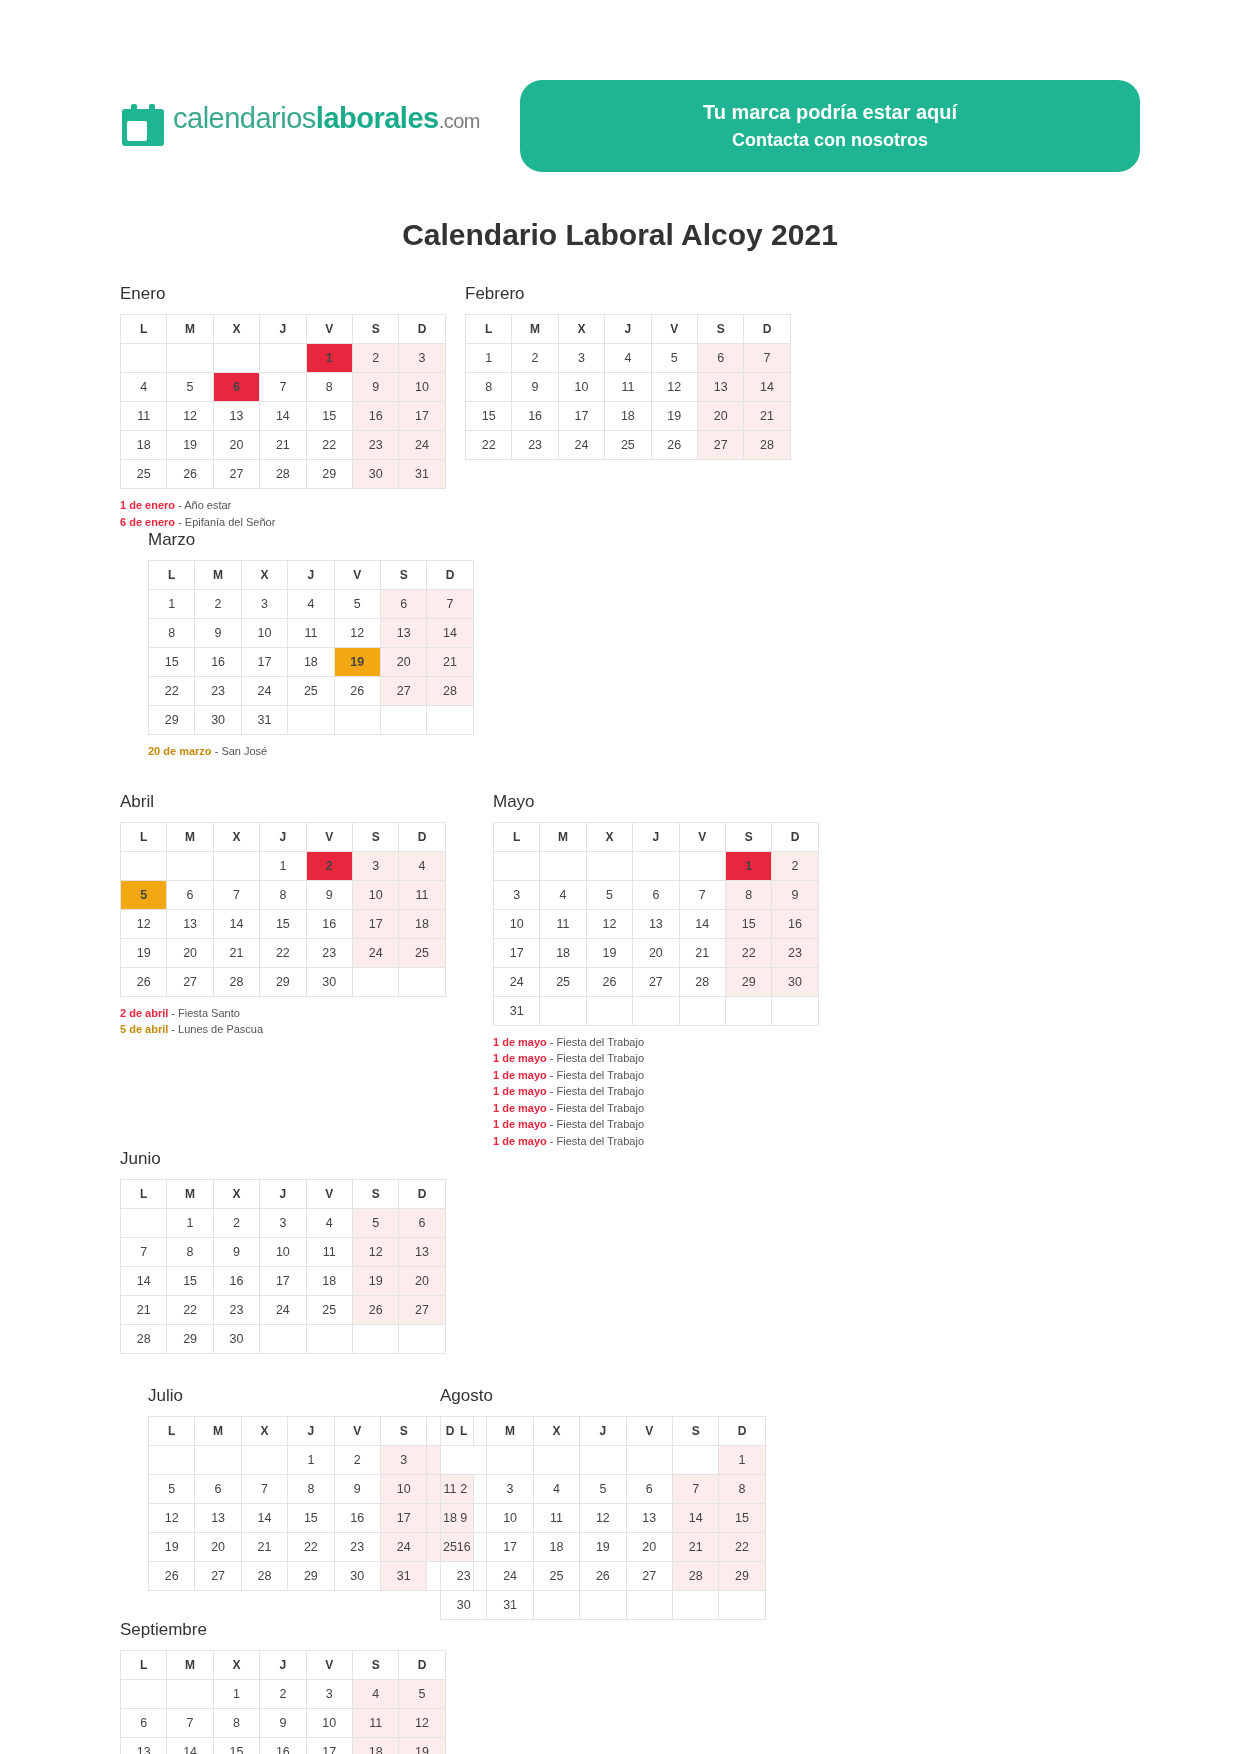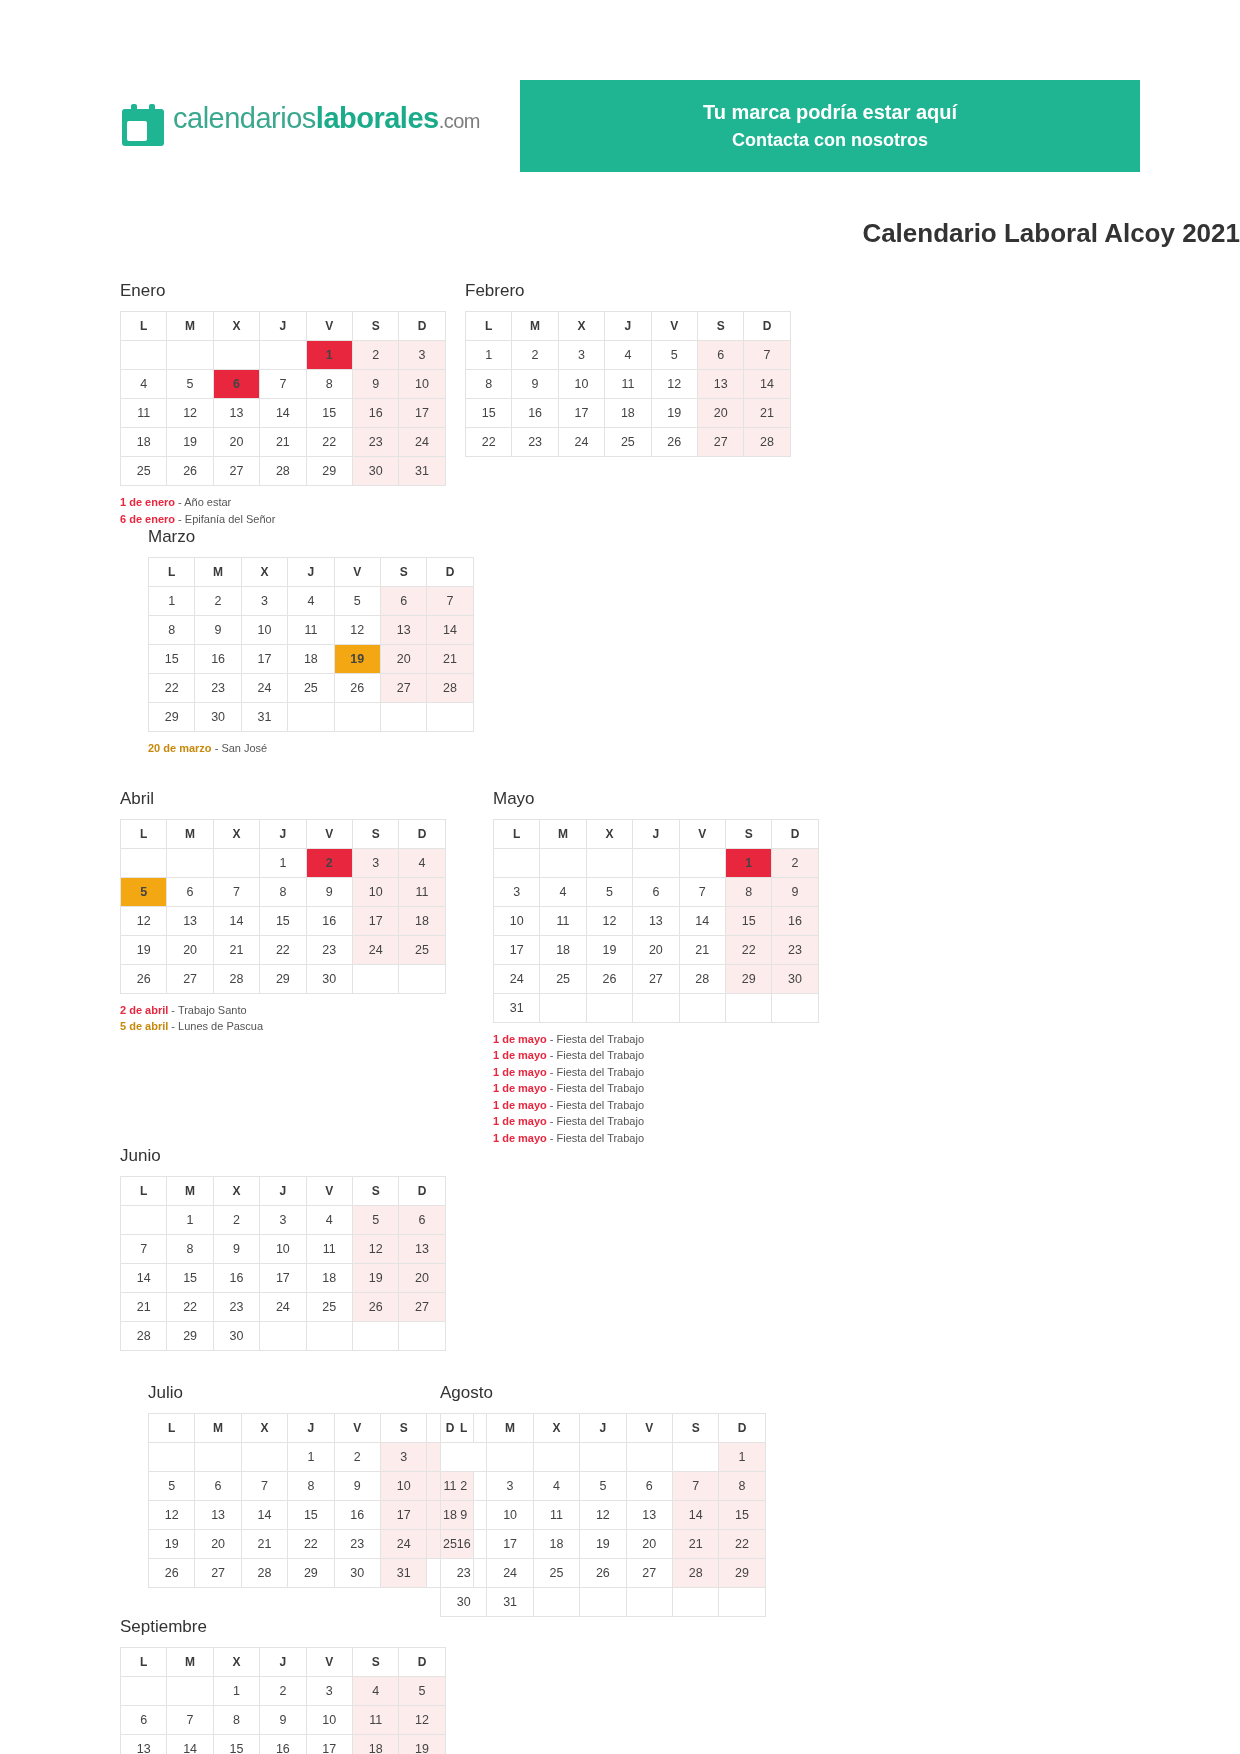--- a/index.html
+++ b/index.html
@@ -56,35 +56,36 @@
     flex: none;
     width: 620px;
     height: 92px;
     background: #1fb592;
     color: #ffffff;
     display: flex;
     flex-direction: column;
     align-items: center;
     justify-content: center;
     margin-left: 40px;
+    border-radius: 22px;
   }
   .banner-line1 {
     font-size: 20px;
     font-weight: bold;
     margin-bottom: 6px;
   }
   .banner-line2 {
     font-size: 18px;
     font-weight: 700;
   }
 
   
   .page-title {
-    text-align: right;
-    font-size: 26px;
+    text-align: center;
+    font-size: 30px;
     font-weight: bold;
     color: #333333;
     margin-top: 46px;
   }
 
   
   .months {
     margin-top: 32px;
     padding: 0 120px;
     box-sizing: border-box;
@@ -422,21 +423,21 @@
               <td class="">27</td>
               <td class="">28</td>
               <td class="">29</td>
               <td class="">30</td>
               <td class="empty">&nbsp;</td>
               <td class="empty">&nbsp;</td>
             </tr>
           </tbody>
         </table>
         <div class="holidays">
-          <div class="holiday-line"><span class="holiday-date hd-nacional">2 de abril</span><span class="holiday-name"> - </span><span class="holiday-name">Trabajo Santo</span></div>
+          <div class="holiday-line"><span class="holiday-date hd-nacional">2 de abril</span><span class="holiday-name"> - </span><span class="holiday-name">Fiesta Santo</span></div>
           <div class="holiday-line"><span class="holiday-date hd-autonomico">5 de abril</span><span class="holiday-name"> - </span><span class="holiday-name">Lunes de Pascua</span></div>
         </div>
       </div>
       <div class="month-col">
         <div class="month-name">Mayo</div>
         <table class="cal">
           <thead>
             <tr>
               <th>L</th>
               <th>M</th>

